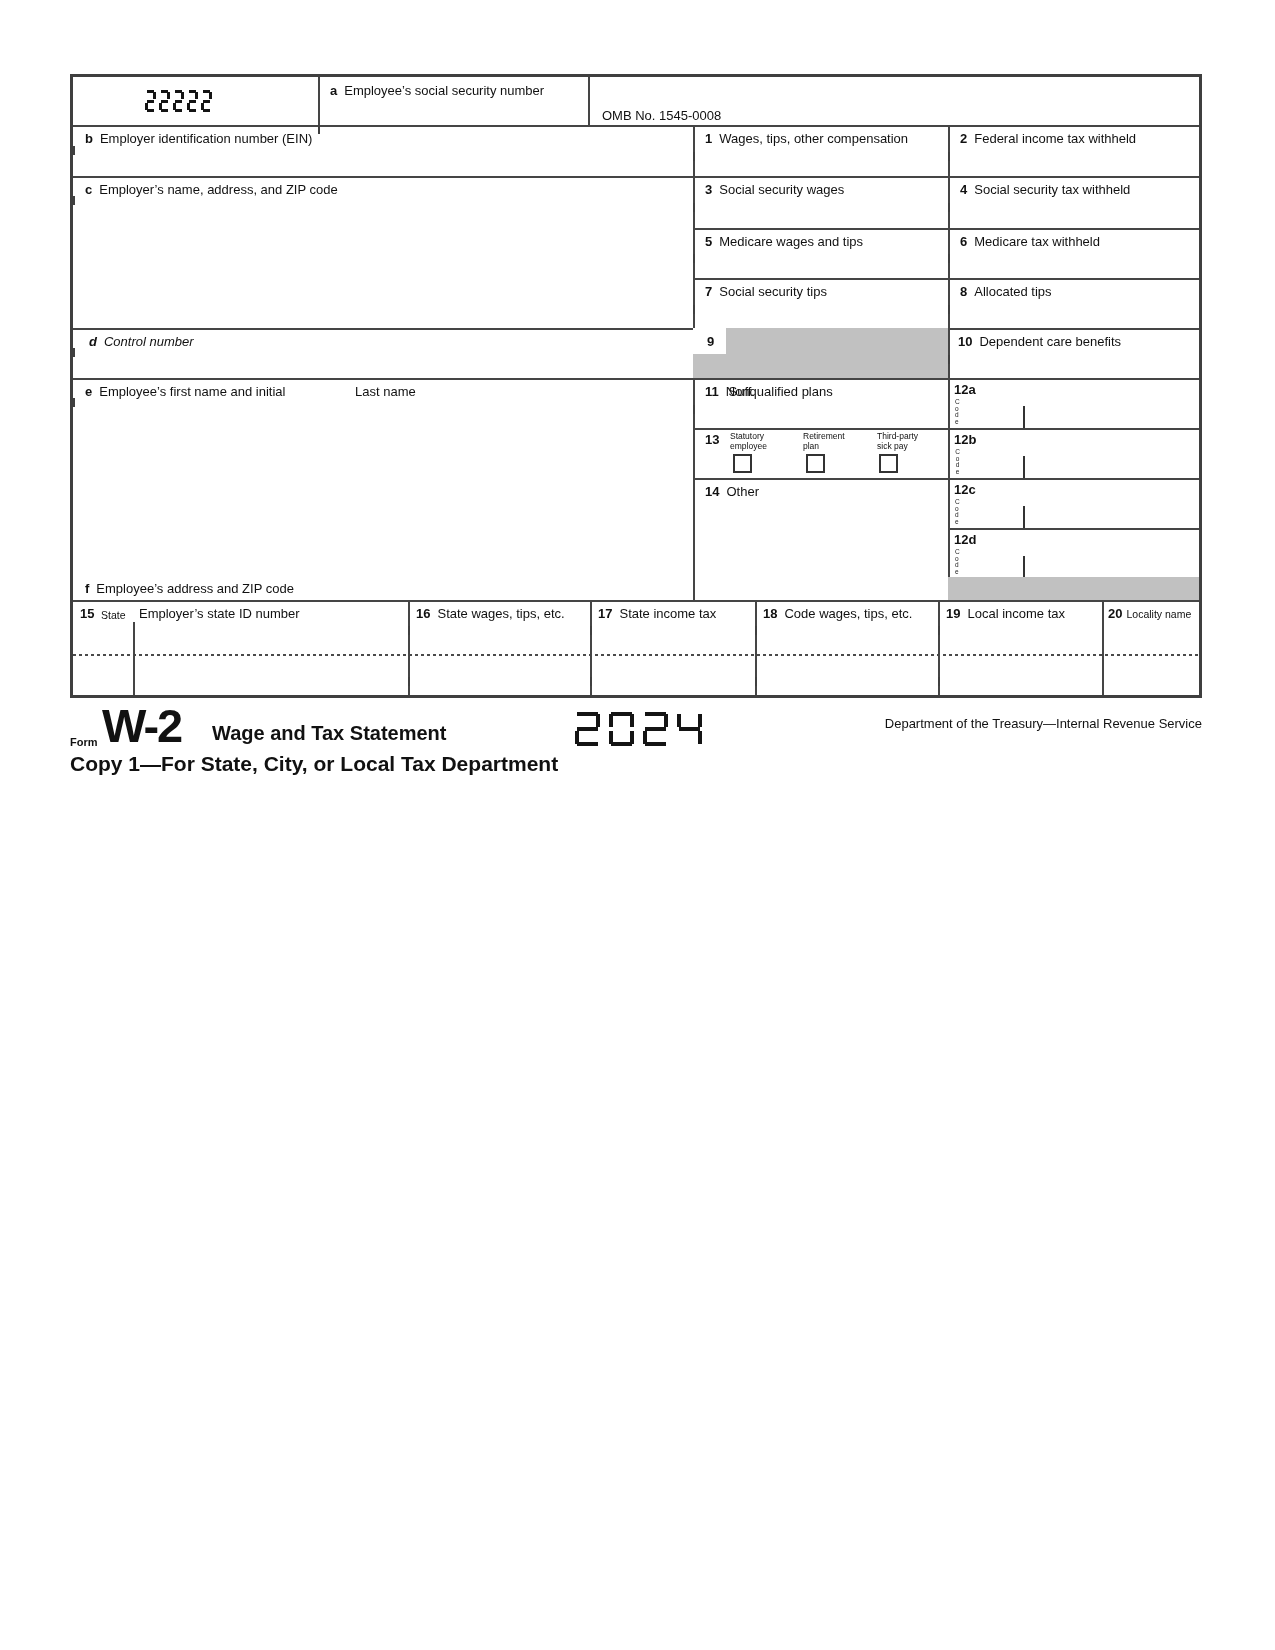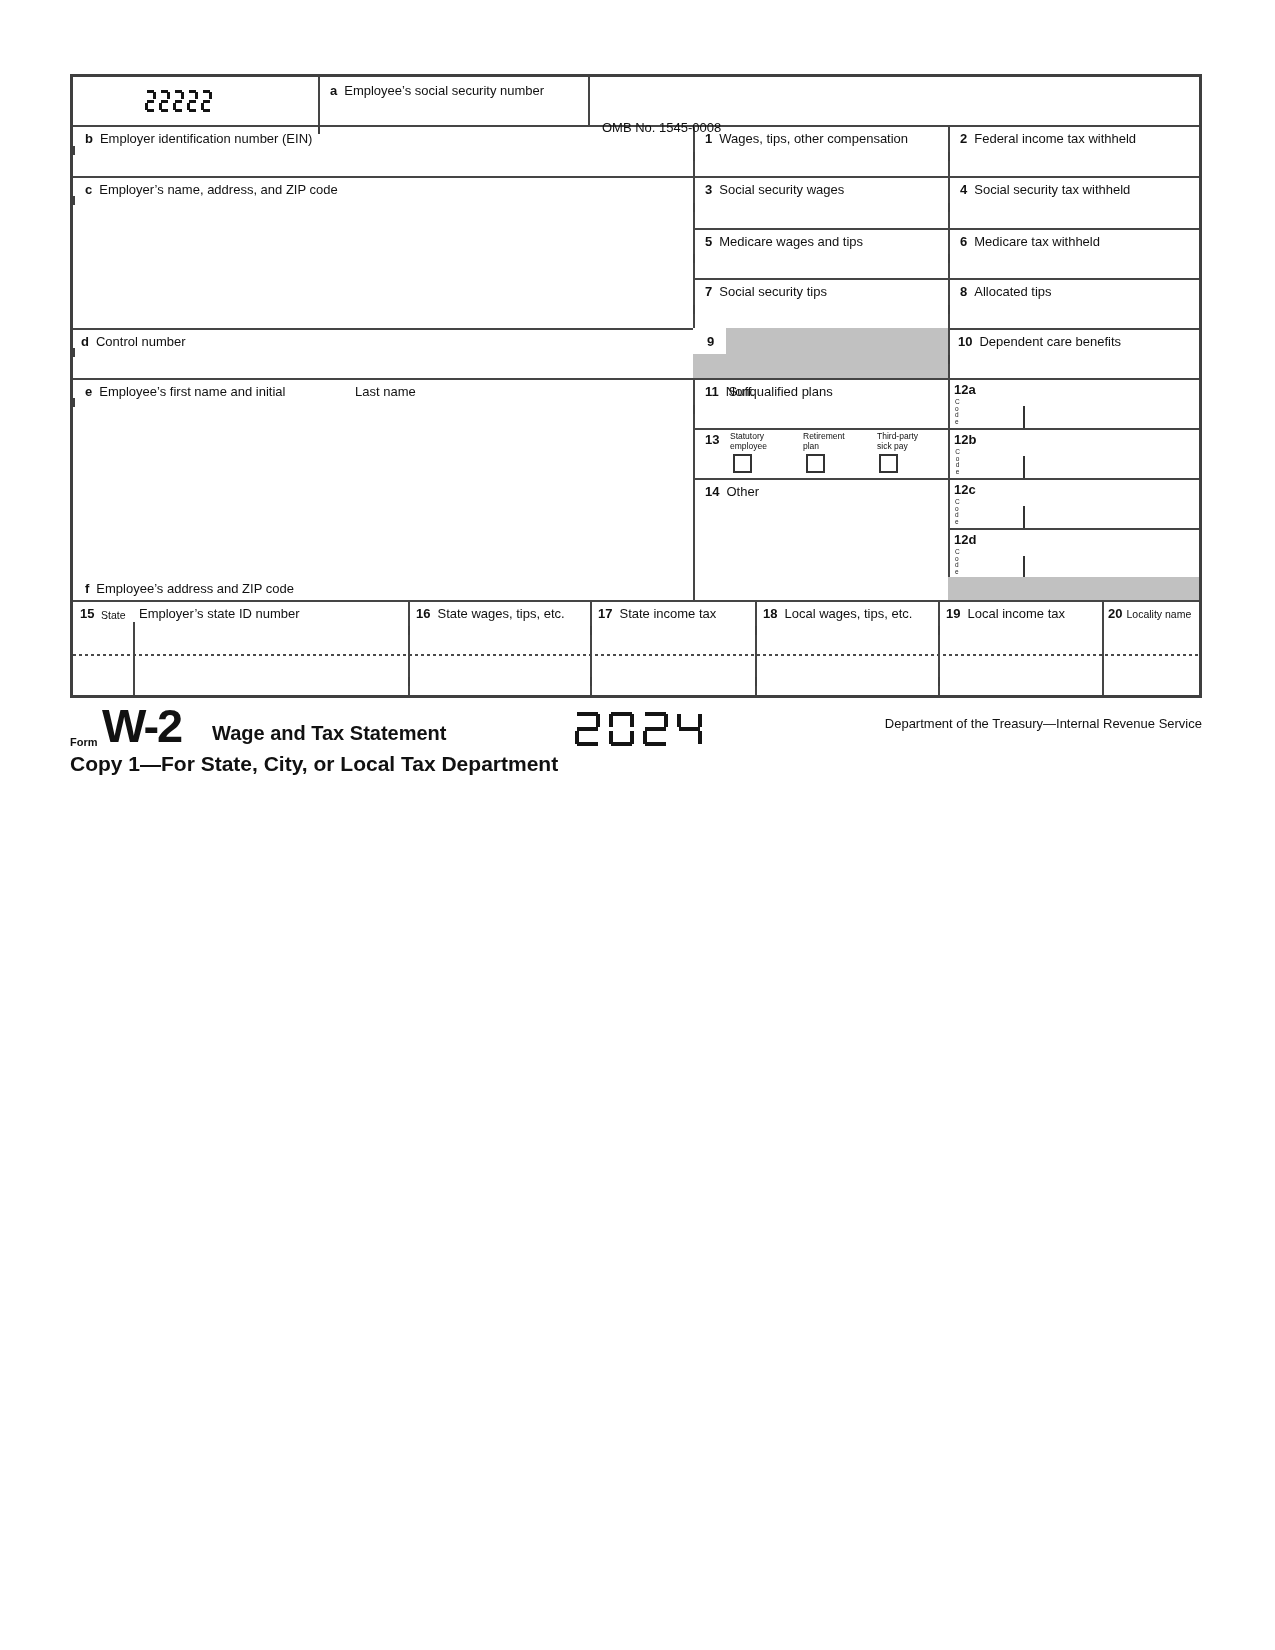--- a/index.html
+++ b/index.html
@@ -136,32 +136,32 @@
           <i class="seg seg-b"></i>
           <i class="seg seg-g"></i>
           <i class="seg seg-e"></i>
           <i class="seg seg-d"></i>
         </span>
       </div>
   </div>
   <div class="cell" style="left:245px;top:0;width:270px;height:48px;">
     <span class="lbl" style="left:12px;top:6px;"><b class="num">a</b><span>Employee’s social security number</span></span>
   </div>
-  <div class="cell" style="left:515px;top:16px;width:611px;height:64px;border-radius:16px;">
+  <div class="cell" style="left:515px;top:4px;width:611px;height:64px;border-radius:16px;">
     <span class="lbl" style="left:14px;top:27px;">OMB No. 1545-0008</span>
   </div>
 
   <div class="cell" style="left:0;top:48px;width:620px;height:51px;">
     <span class="lbl" style="left:12px;top:6px;"><b class="num">b</b><span>Employer identification number (EIN)</span></span>
   </div>
   <div class="cell" style="left:0;top:99px;width:620px;height:152px;">
     <span class="lbl" style="left:12px;top:6px;"><b class="num">c</b><span>Employer’s name, address, and ZIP code</span></span>
   </div>
   <div class="cell" style="left:0;top:251px;width:620px;height:50px;">
-    <span class="lbl" style="left:8px;top:6px;"><b class="num">d</b><span>Control number</span></span>
+    <span class="lbl" style="left:16px;top:6px;font-style:italic;"><b class="num">d</b><span>Control number</span></span>
   </div>
   <div class="cell" style="left:0;top:301px;width:692px;height:180px;">
     <span class="lbl" style="left:12px;top:6px;"><b class="num">e</b><span>Employee’s first name and initial</span></span>
     <span class="lbl" style="left:282px;top:6px;">Last name</span>
     <span class="lbl" style="right:10px;top:6px;">Suff.</span>
   </div>
   <div class="cell" style="left:0;top:481px;width:620px;height:42px;">
     <span class="lbl" style="left:12px;top:23px;"><b class="num">f</b><span>Employee’s address and ZIP code</span></span>
   </div>
 
@@ -238,21 +238,21 @@
     <span class="lbl small-lbl" style="left:28px;top:8px;">State</span>
     <span class="lbl" style="left:66px;top:6px;">Employer’s state ID number</span>
   </div>
   <div class="cell" style="left:335px;top:523px;width:182px;height:101px;">
     <span class="lbl" style="left:8px;top:6px;"><b class="num">16</b><span>State wages, tips, etc.</span></span>
   </div>
   <div class="cell" style="left:517px;top:523px;width:165px;height:101px;">
     <span class="lbl" style="left:8px;top:6px;"><b class="num">17</b><span>State income tax</span></span>
   </div>
   <div class="cell" style="left:682px;top:523px;width:183px;height:101px;">
-    <span class="lbl" style="left:8px;top:6px;"><b class="num">18</b><span>Local wages, tips, etc.</span></span>
+    <span class="lbl" style="left:8px;top:6px;"><b class="num">18</b><span>Code wages, tips, etc.</span></span>
   </div>
   <div class="cell" style="left:865px;top:523px;width:140px;height:101px;">
     <span class="lbl" style="left:8px;top:6px;"><b class="num">19</b><span>Local income tax</span></span>
   </div>
   <div class="cell" style="left:1029px;top:523px;width:97px;height:101px;">
     <span class="lbl" style="left:6px;top:6px;"><b class="num" style="margin-right:4px;">20</b><span class="small-lbl">Locality name</span></span>
   </div>
 
 </div>
 

